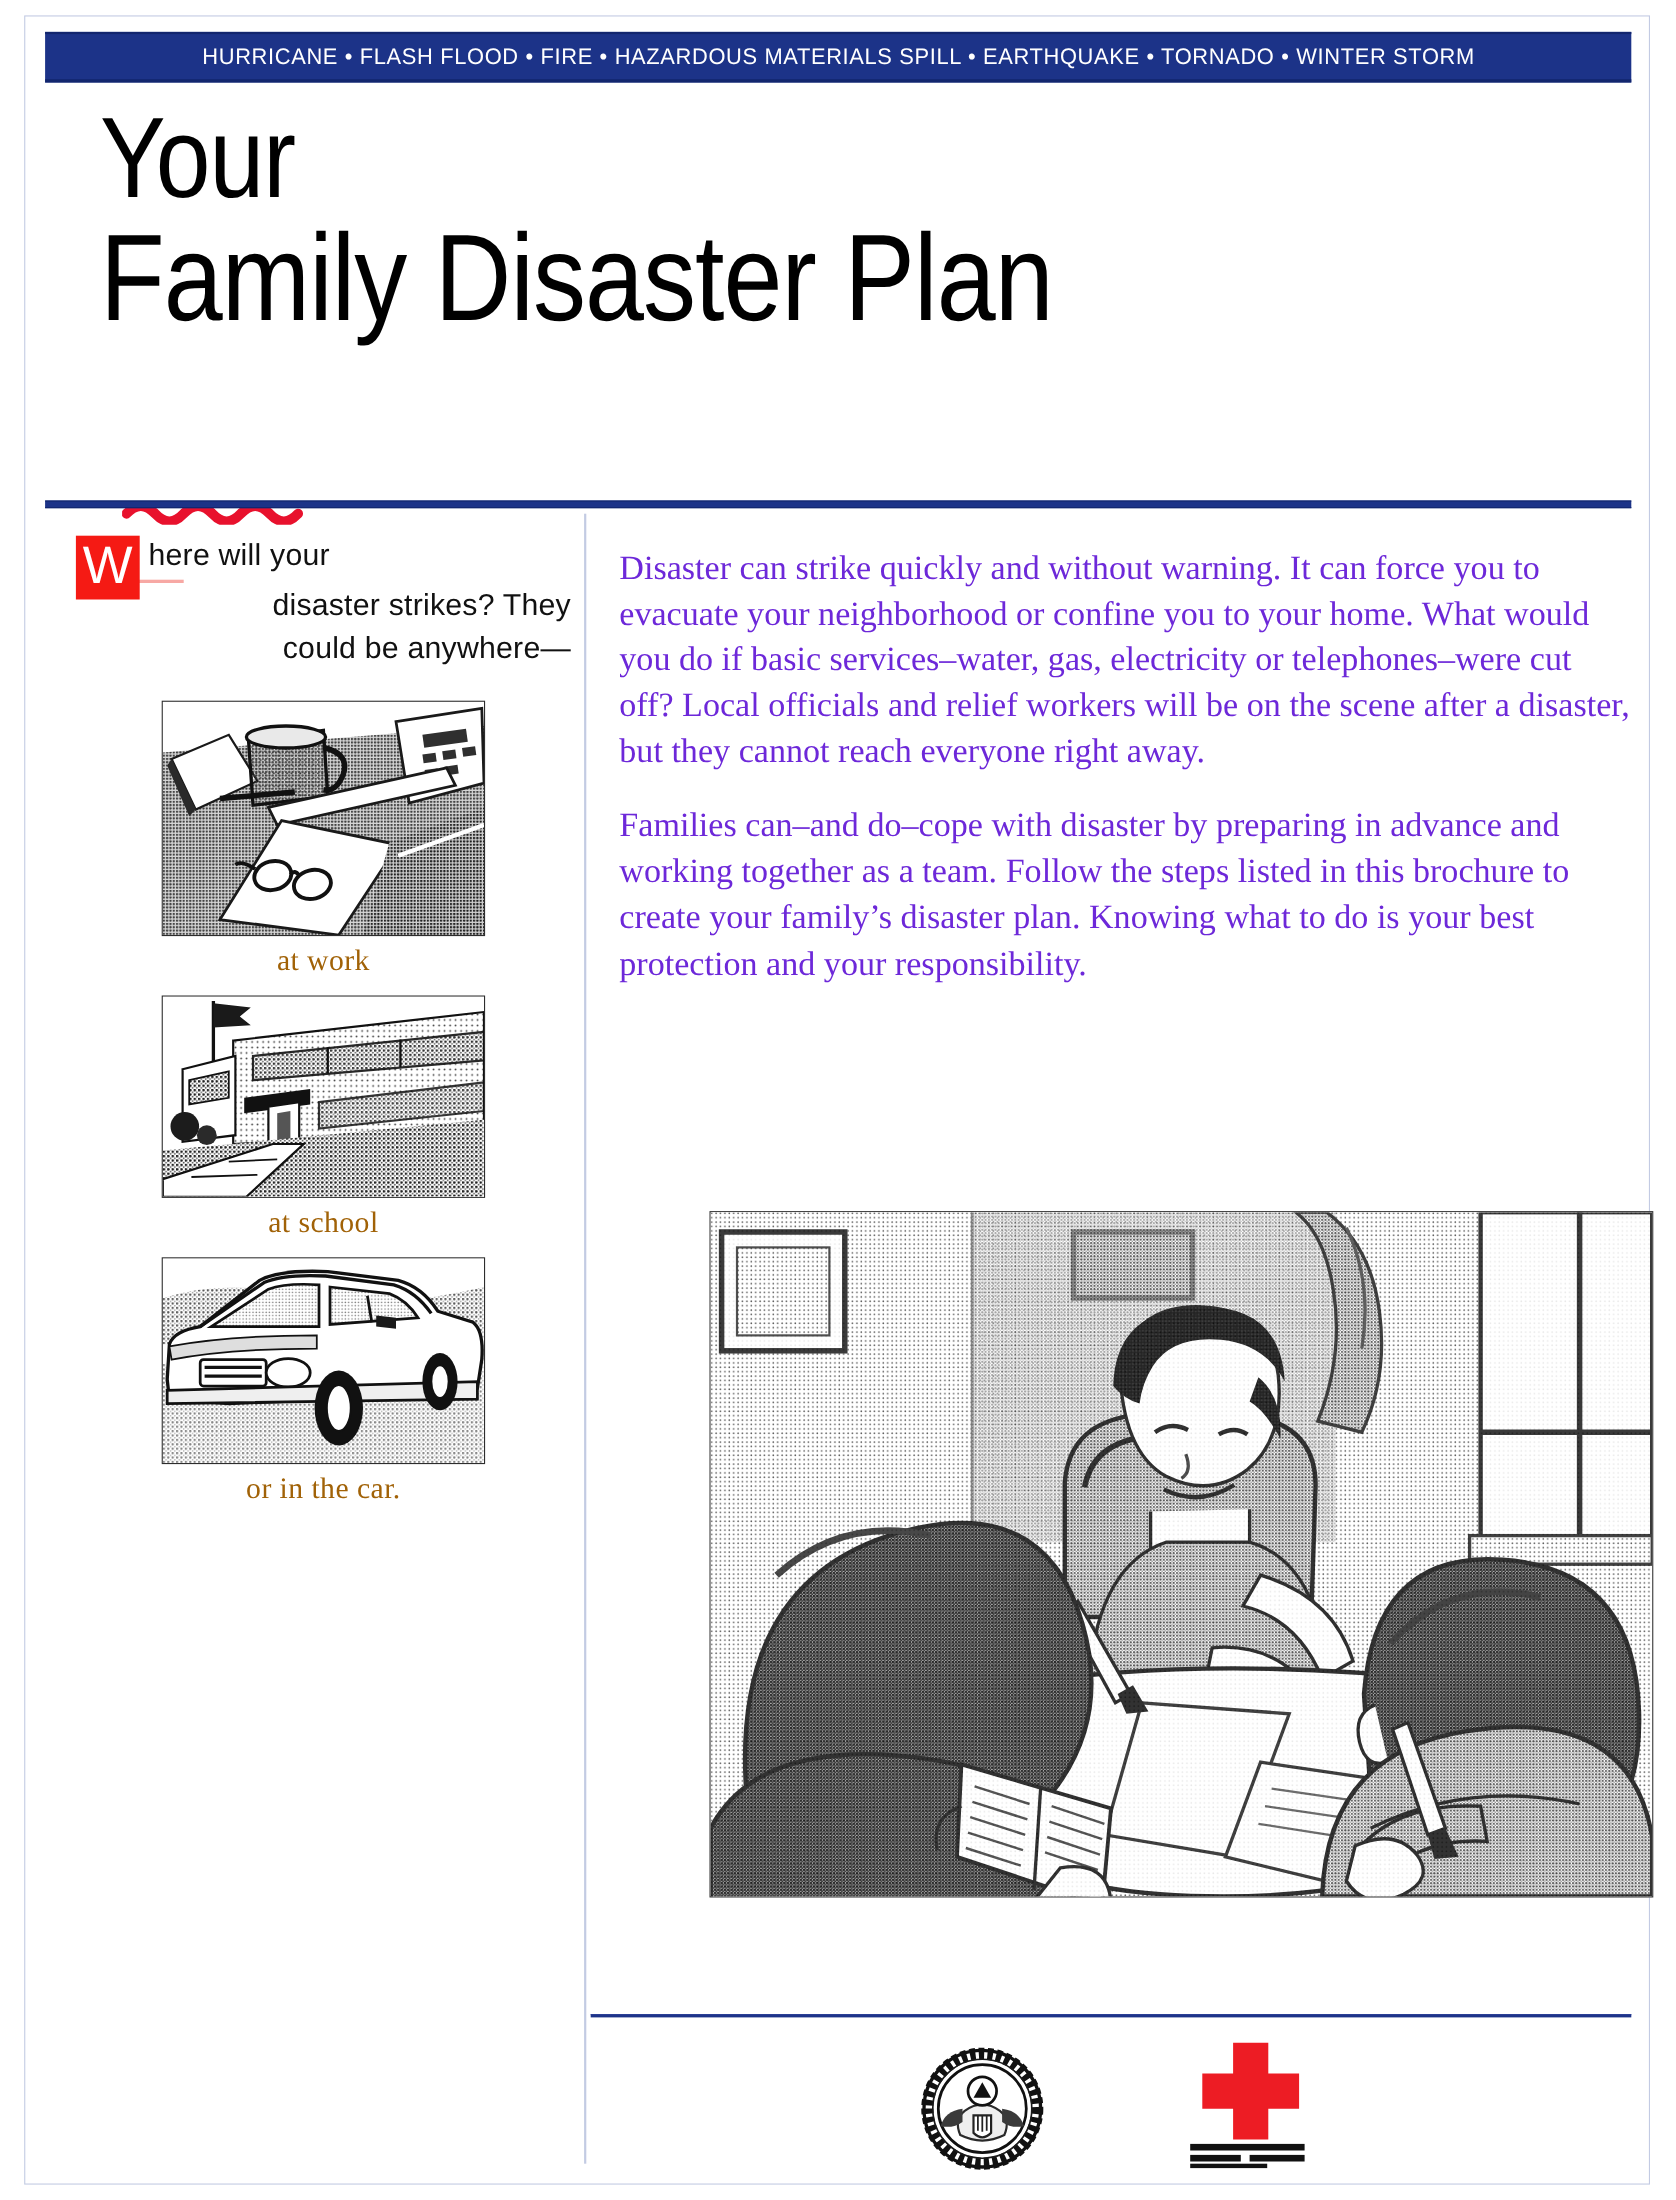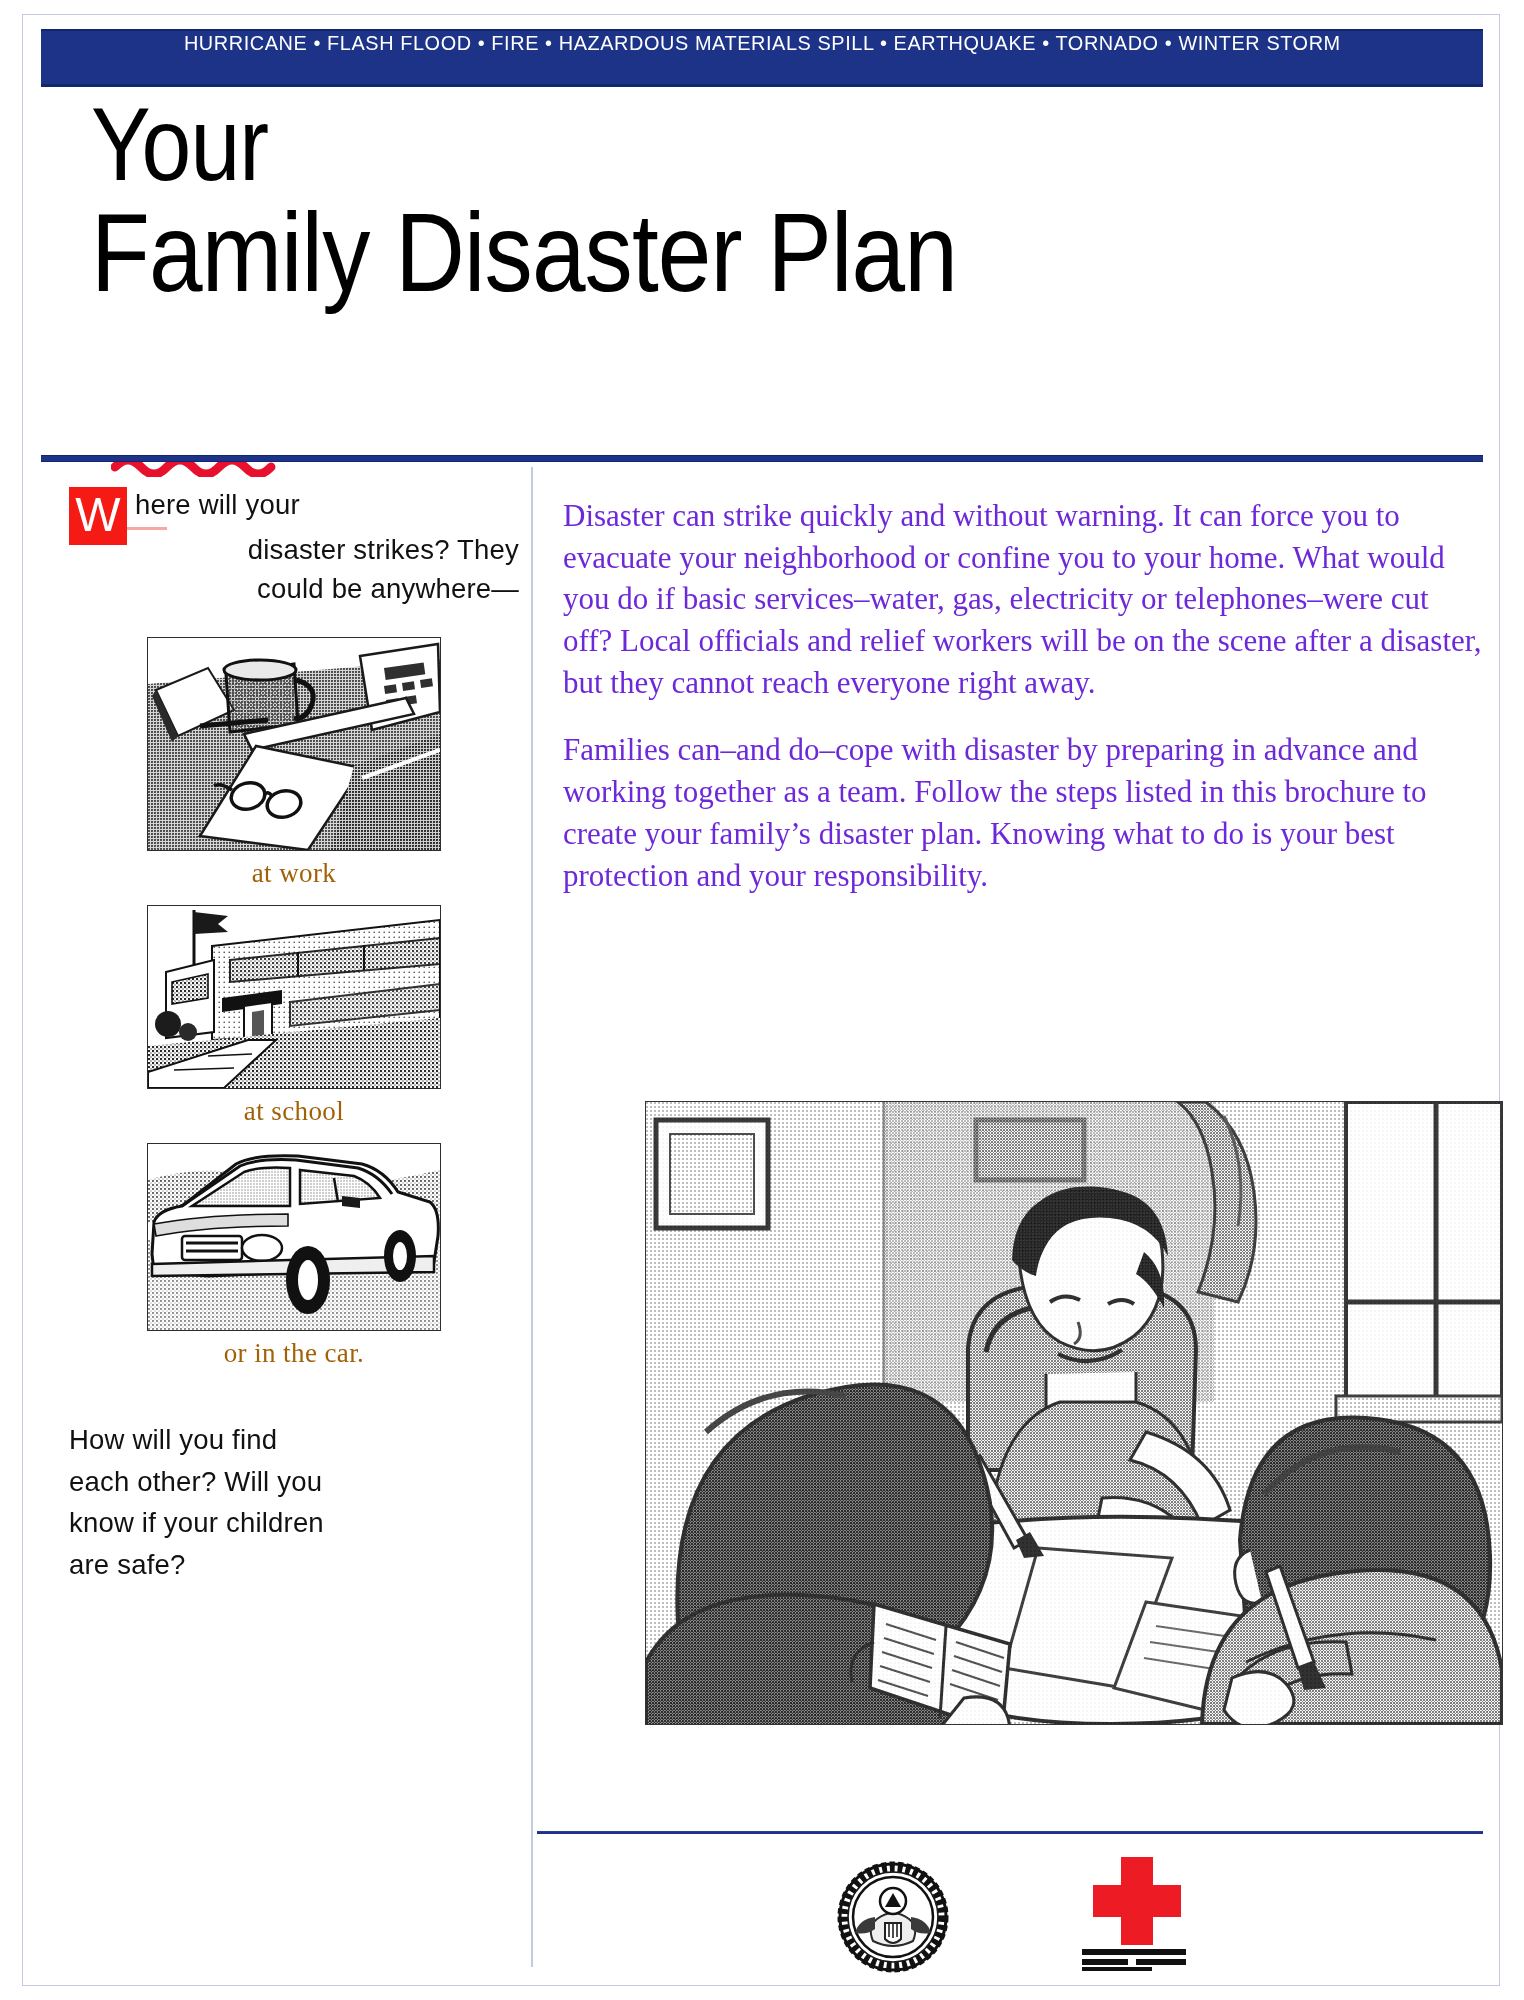--- a/index.html
+++ b/index.html
@@ -7,23 +7,23 @@
     width:1524px;height:2000px;position:relative;overflow:hidden;
     font-family:"Liberation Sans",sans-serif;
     background:#ffffff;
   }
   .page{
     position:absolute;left:22px;top:14px;width:1478px;height:1972px;
     border:1px solid #c3cbe3;background:#fff;box-sizing:border-box;
   }
   
   .banner{
-    position:absolute;left:18px;top:14px;width:1442px;height:58px;
+    position:absolute;left:18px;top:14px;width:1442px;height:46px;
     background:#1c3388;border-top:2px solid #12266e;border-bottom:3px solid #12266e;
-    display:flex;align-items:flex-start;justify-content:center;box-sizing:border-box;
+    display:flex;align-items:center;justify-content:center;box-sizing:border-box;
   }
   .banner-text{
     color:#ffffff;font-size:20.5px;letter-spacing:.6px;white-space:nowrap;
     font-family:"Liberation Sans",sans-serif;font-weight:400;
     transform:scaleX(.97);
   }
   
   .title-zone{position:absolute;left:18px;top:68px;width:1442px;height:372px;}
   .title-l1,.title-l2{
     font-family:"Liberation Sans",sans-serif;font-weight:400;color:#000;
@@ -268,26 +268,20 @@
 
           <ellipse cx="160" cy="136" rx="22" ry="34" fill="#111"></ellipse>
           <ellipse cx="160" cy="136" rx="11" ry="21" fill="#fff" stroke="#111" stroke-width="2"></ellipse>
           <ellipse cx="252" cy="112" rx="16" ry="26" fill="#111"></ellipse>
           <ellipse cx="252" cy="112" rx="8" ry="15" fill="#fff" stroke="#111" stroke-width="2"></ellipse>
         </svg>
       </div>
       <div class="cap">or in the car.</div>
     </div>
 
-    <div class="bottom-q">
-      <div>How will you find</div>
-      <div>each other?  Will you</div>
-      <div>know if your children</div>
-      <div>are safe?</div>
-    </div>
   </div>
 
   <div class="right-col">
     <p class="body-p">Disaster can strike quickly and without warning.  It can force you to evacuate your neighborhood or confine you to your home.  What would you do if basic services–water, gas, electricity or telephones–were cut off?  Local officials and relief workers will be on the scene after a disaster, but they cannot reach everyone right away.</p>
     <p class="body-p">Families can–and do–cope with disaster by preparing in advance and working together as a team.  Follow the steps listed in this brochure to create your family’s disaster plan.  Knowing what to do is your best protection and your responsibility.</p>
   </div>
 
   <div class="photo-frame">
     <div class="photo">
       <svg width="856" height="622" viewBox="0 0 856 622">

